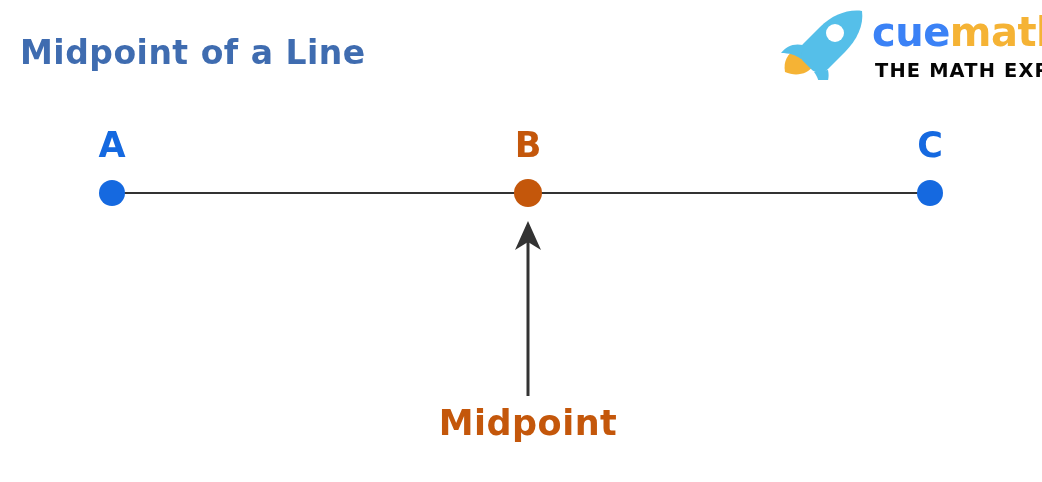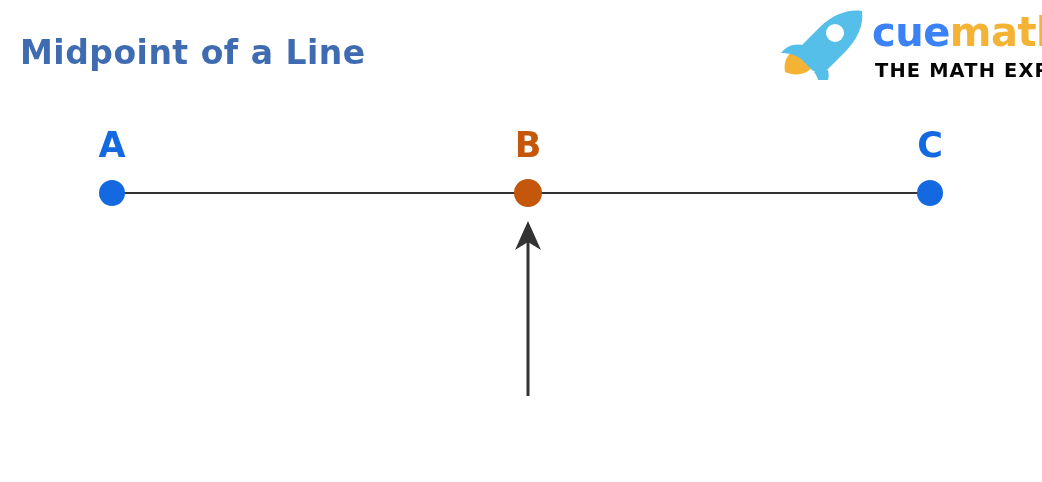--- a/index.html
+++ b/index.html
@@ -144,14 +144,15 @@
 
     <circle cx="112" cy="193" r="13" fill="#1569e0"></circle>
     <circle cx="528" cy="193" r="14" fill="#c4570b"></circle>
     <circle cx="930" cy="193" r="13" fill="#1569e0"></circle>
   </svg>
 
   <div class="pt-label" id="label-a">A</div>
   <div class="pt-label" id="label-b">B</div>
   <div class="pt-label" id="label-c">C</div>
 
+  <div id="midpoint-text">Midpoint</div>
 
 </div>
 
 </body></html>

